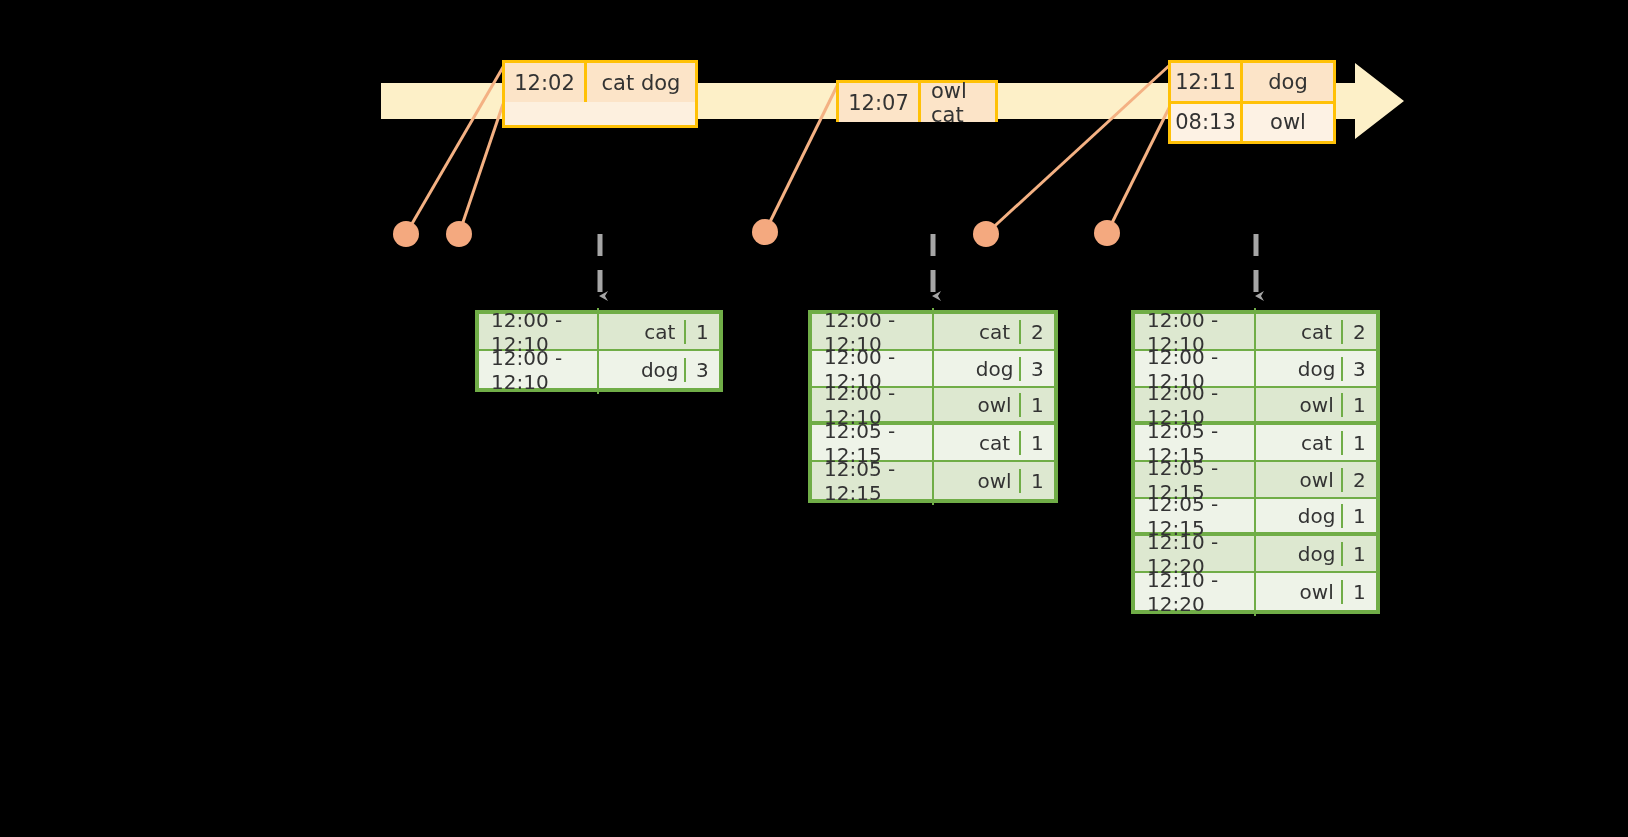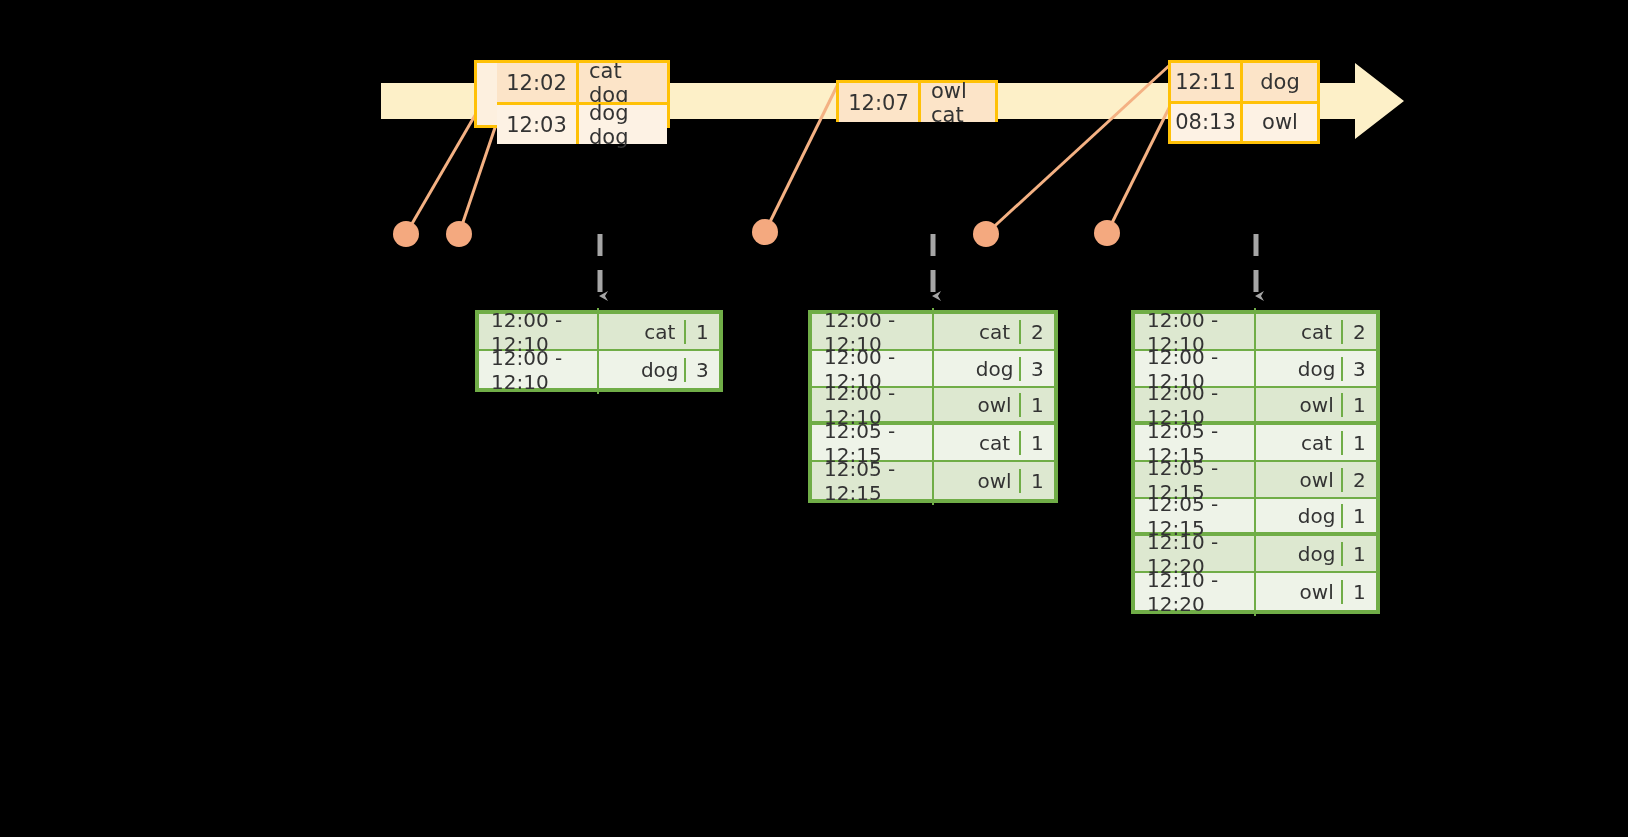--- a/index.html
+++ b/index.html
@@ -148,37 +148,33 @@
     <g id="dot-group">
         <circle cx="406" cy="234" r="13" fill="#f4a97f"></circle>
         <circle cx="459" cy="234" r="13" fill="#f4a97f"></circle>
         <circle cx="765" cy="232" r="13" fill="#f4a97f"></circle>
         <circle cx="986" cy="234" r="13" fill="#f4a97f"></circle>
         <circle cx="1107" cy="233" r="13" fill="#f4a97f"></circle>
       </g>
   </svg>
 
   <div id="event-layer">
-      <div class="event-group" style="left: 474px; top: 60px; width: 196px; height: 68px; padding-left: 20px;">
+      <div class="event-group" style="left: 502px; top: 60px; width: 196px; height: 68px;">
         <div class="event-row shade-a">
           <div class="event-time" style="width: 82px;">12:02</div>
           <div class="event-words">cat dog</div>
-        </div>
-        <div class="event-row shade-b">
-          <div class="event-time" style="width: 82px;">12:03</div>
-          <div class="event-words">dog dog</div>
         </div>
       </div>
       <div class="event-group" style="left: 836px; top: 80px; width: 162px; height: 42px;">
         <div class="event-row shade-a">
           <div class="event-time" style="width: 82px;">12:07</div>
           <div class="event-words">owl cat</div>
         </div>
       </div>
-      <div class="event-group" style="left: 1168px; top: 60px; width: 152px; height: 84px;">
+      <div class="event-group" style="left: 1168px; top: 60px; width: 168px; height: 84px;">
         <div class="event-row shade-a">
           <div class="event-time" style="width: 72px;">12:11</div>
           <div class="event-words">dog</div>
         </div>
         <div class="event-row shade-b">
           <div class="event-time" style="width: 72px;">08:13</div>
           <div class="event-words">owl</div>
         </div>
       </div>
     </div>

